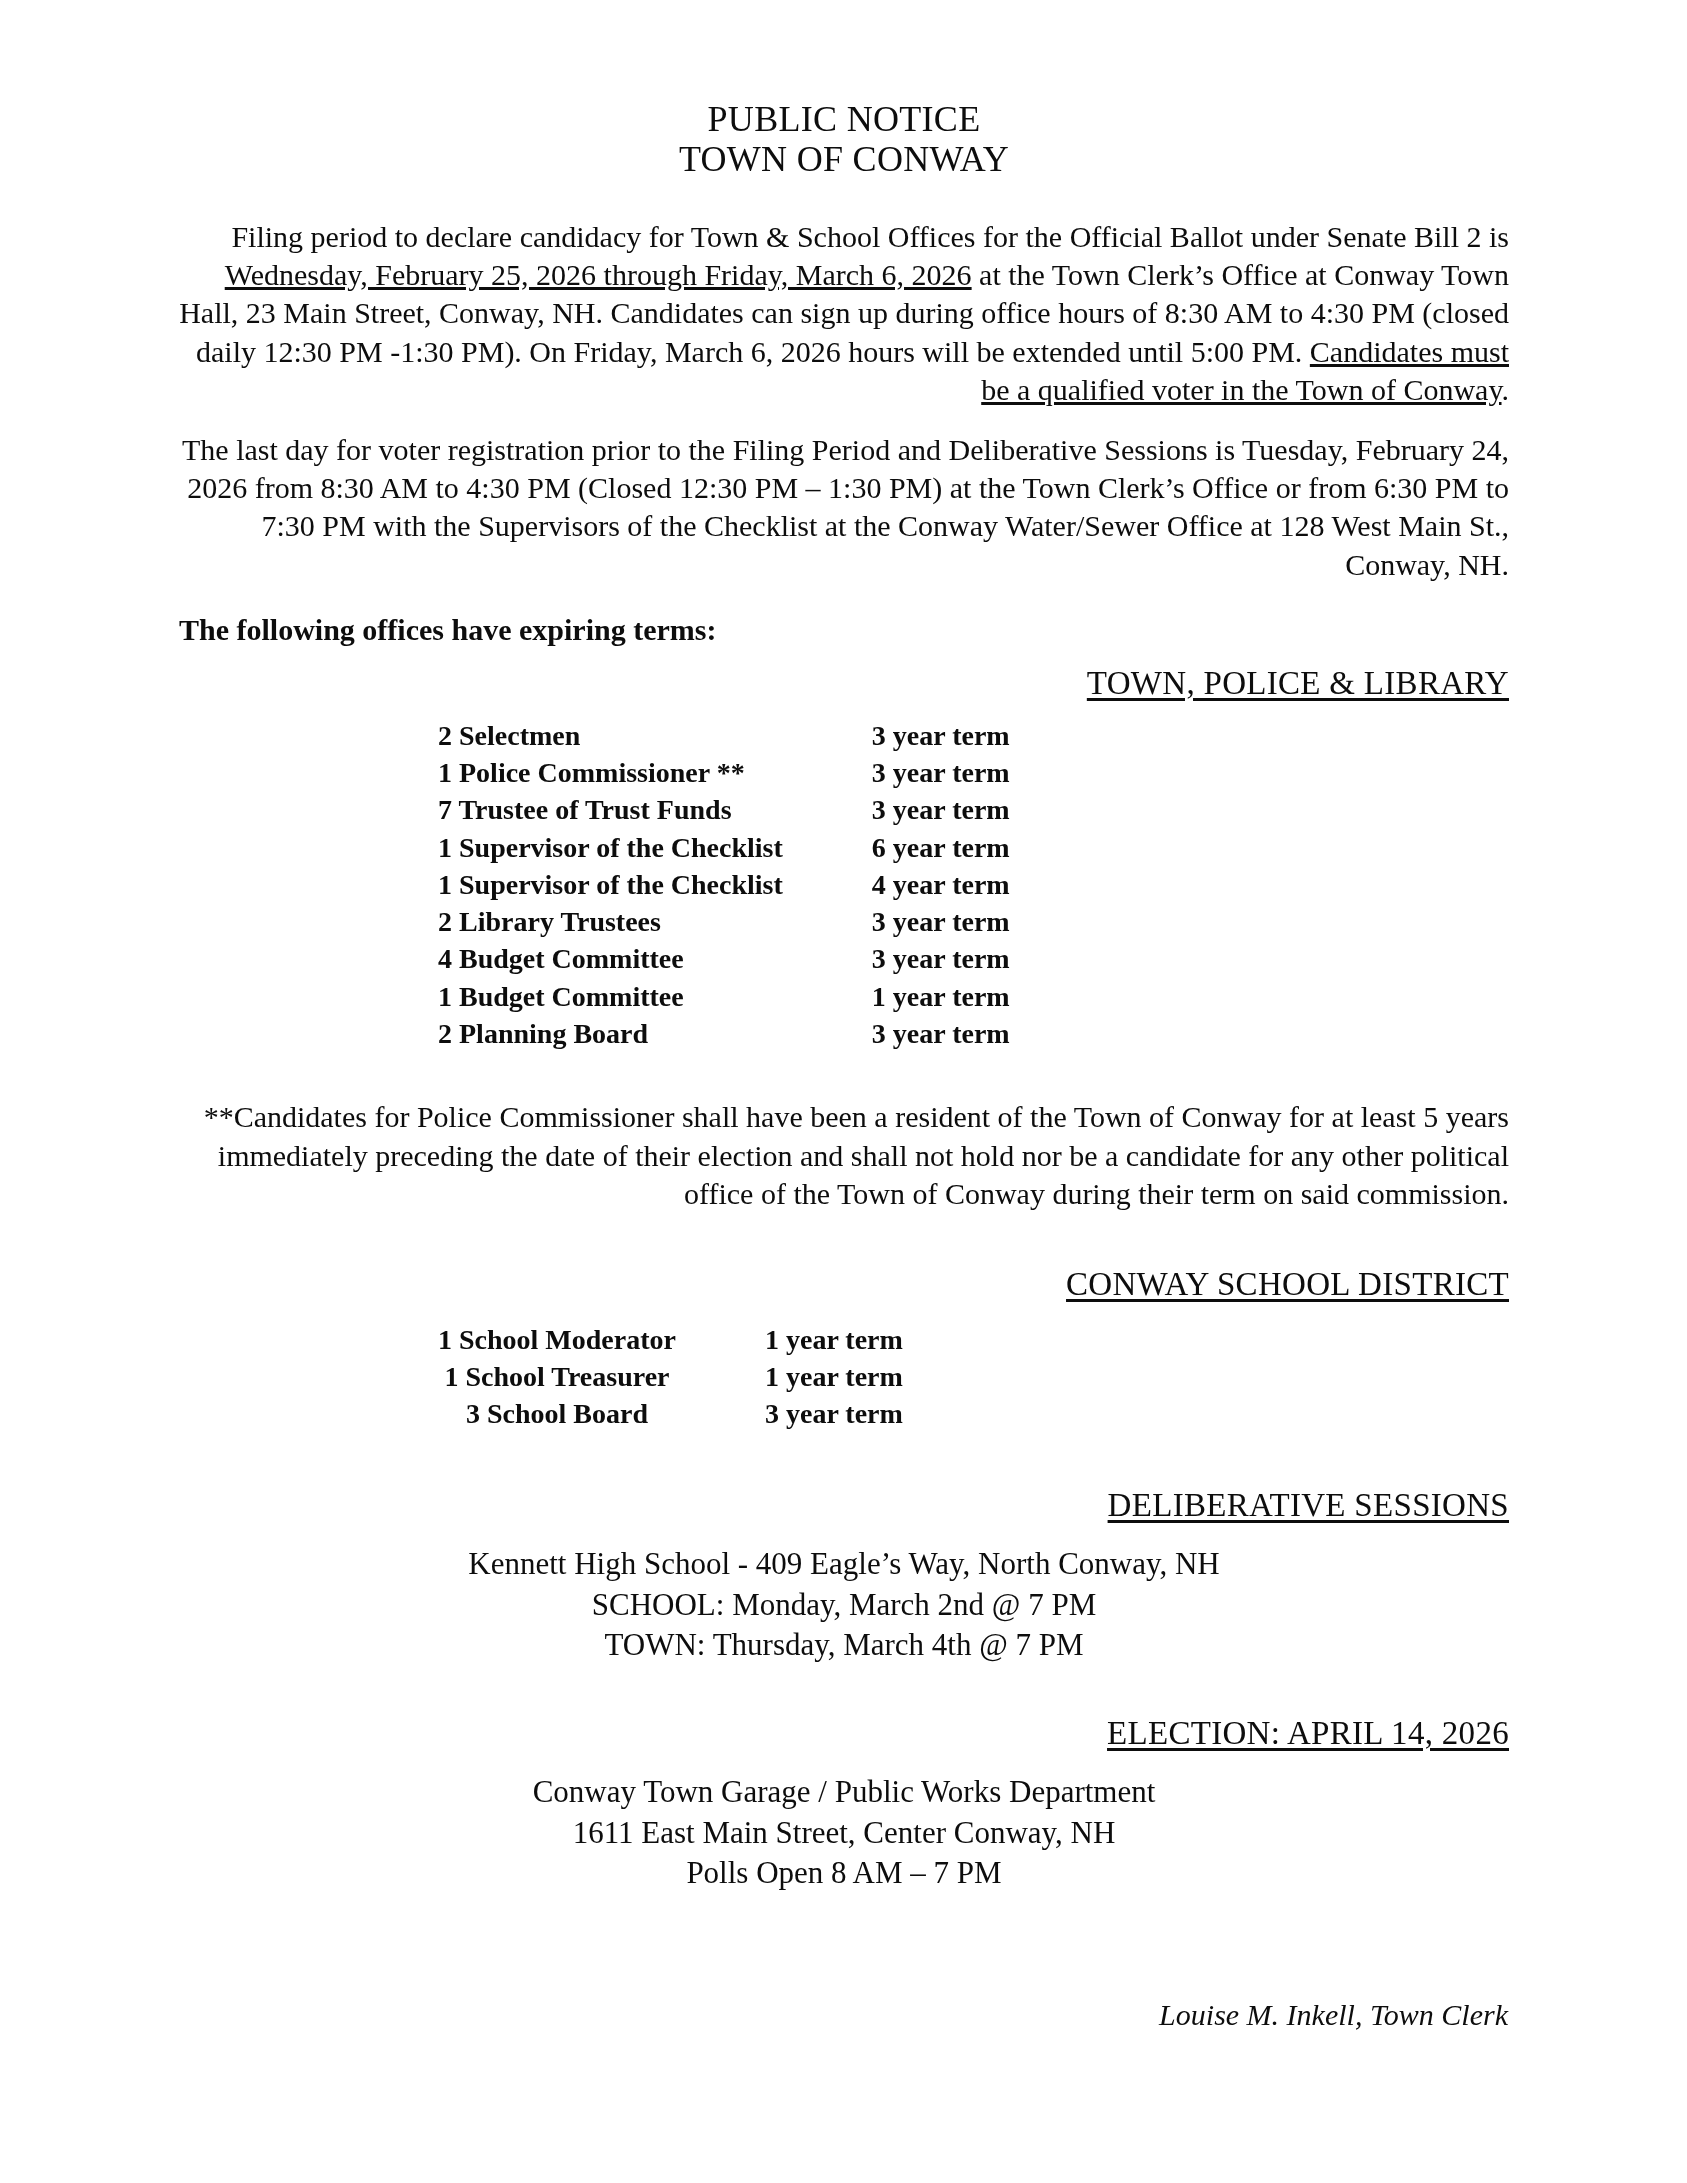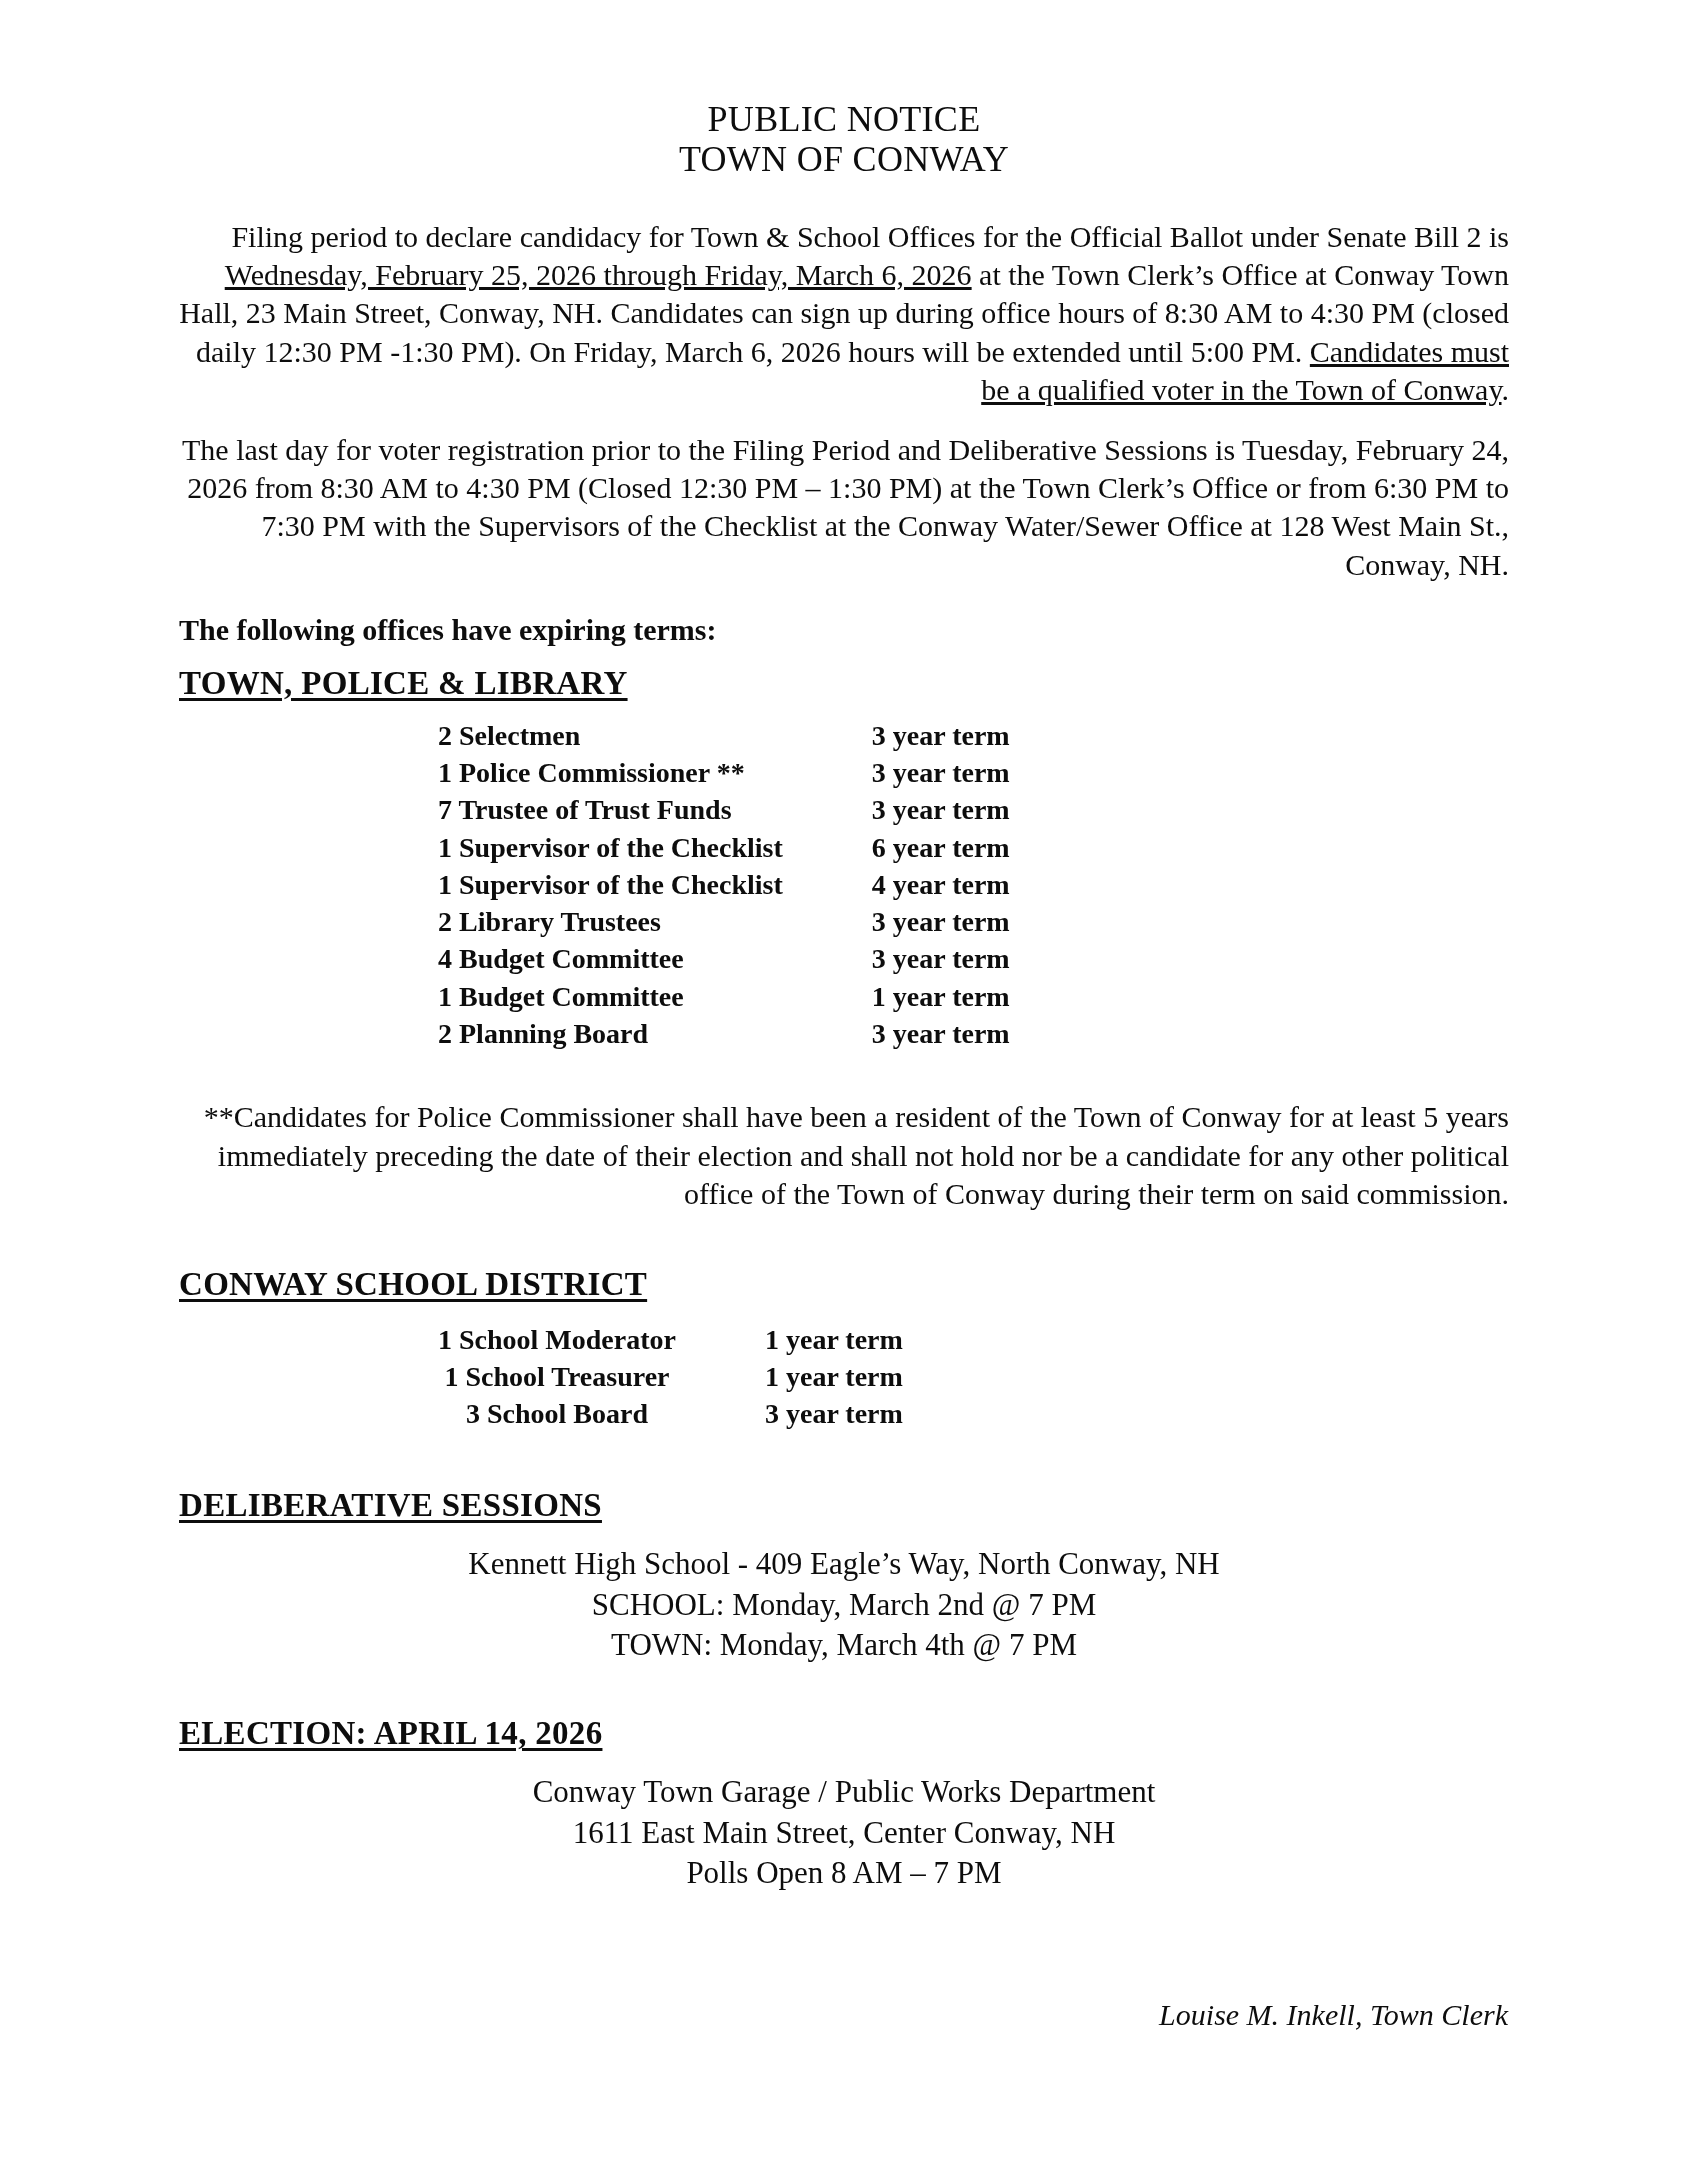--- a/index.html
+++ b/index.html
@@ -74,23 +74,23 @@
 
   .lead-bold {
     font-size: 30px;
     font-weight: bold;
     line-height: 1.25;
     margin: 0 0 16px 0;
   }
 
   
   .section-head {
-    text-align: left;
+    text-align: right;
     font-size: 33px;
-    font-weight: bold;
+    font-weight: normal;
     text-decoration: underline;
     text-underline-offset: 4px;
     text-decoration-thickness: 2.6px;
     margin: 0 0 20px 0;
     letter-spacing: 0.3px;
   }
   .section-head.school { margin-top: 6.6px; margin-bottom: 22.5px; }
 
   
   .office-table {
@@ -219,21 +219,21 @@
       </tbody>
     </table>
 
     <div class="spacer-lg"></div>
 
     <h2 class="section-head">DELIBERATIVE SESSIONS</h2>
 
     <div class="center-bold-block">
       <p class="center-bold">Kennett High School - 409 Eagle’s Way, North Conway, NH</p>
       <p class="center-bold">SCHOOL:  Monday, March 2nd @ 7 PM</p>
-      <p class="center-bold">TOWN:  Monday, March 4th @ 7 PM</p>
+      <p class="center-bold">TOWN:  Thursday, March 4th @ 7 PM</p>
     </div>
 
     <div class="spacer-lg"></div>
 
     <h2 class="section-head">ELECTION:  APRIL 14, 2026</h2>
 
     <div class="center-bold-block">
       <p class="center-bold">Conway Town Garage / Public Works Department</p>
       <p class="center-bold">1611 East Main Street, Center Conway, NH</p>
       <p class="center-bold">Polls Open 8 AM – 7 PM</p>

